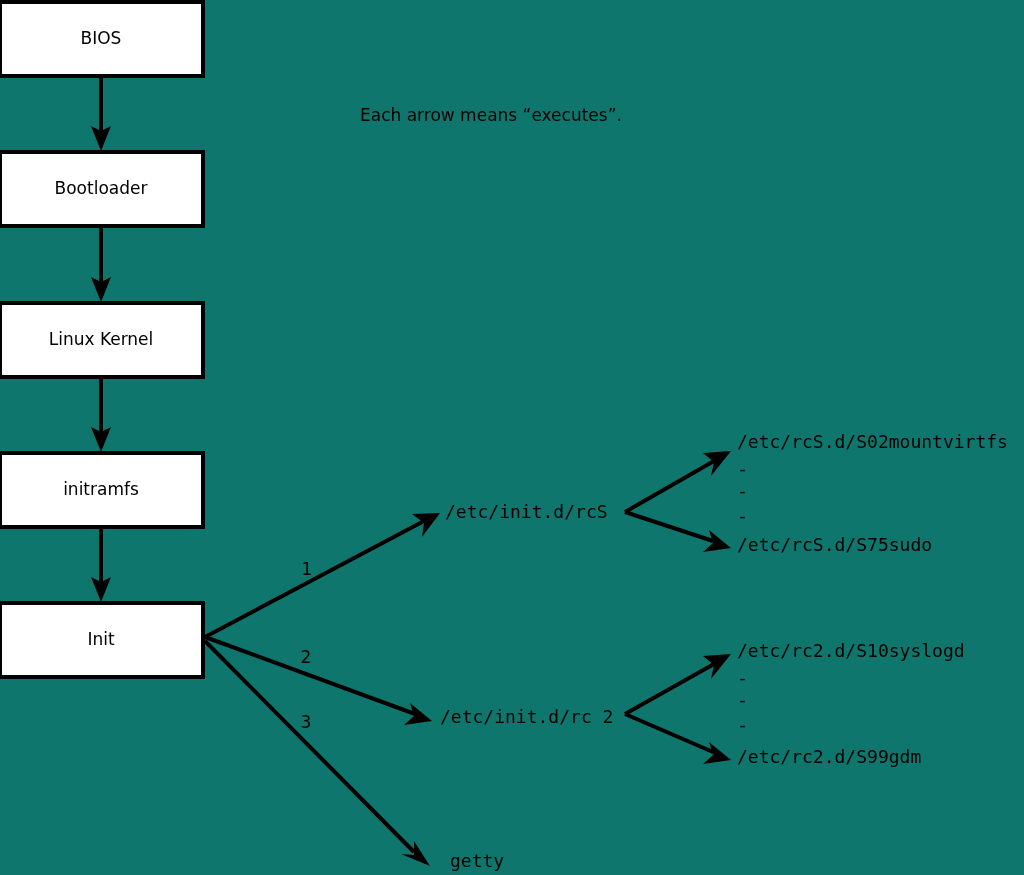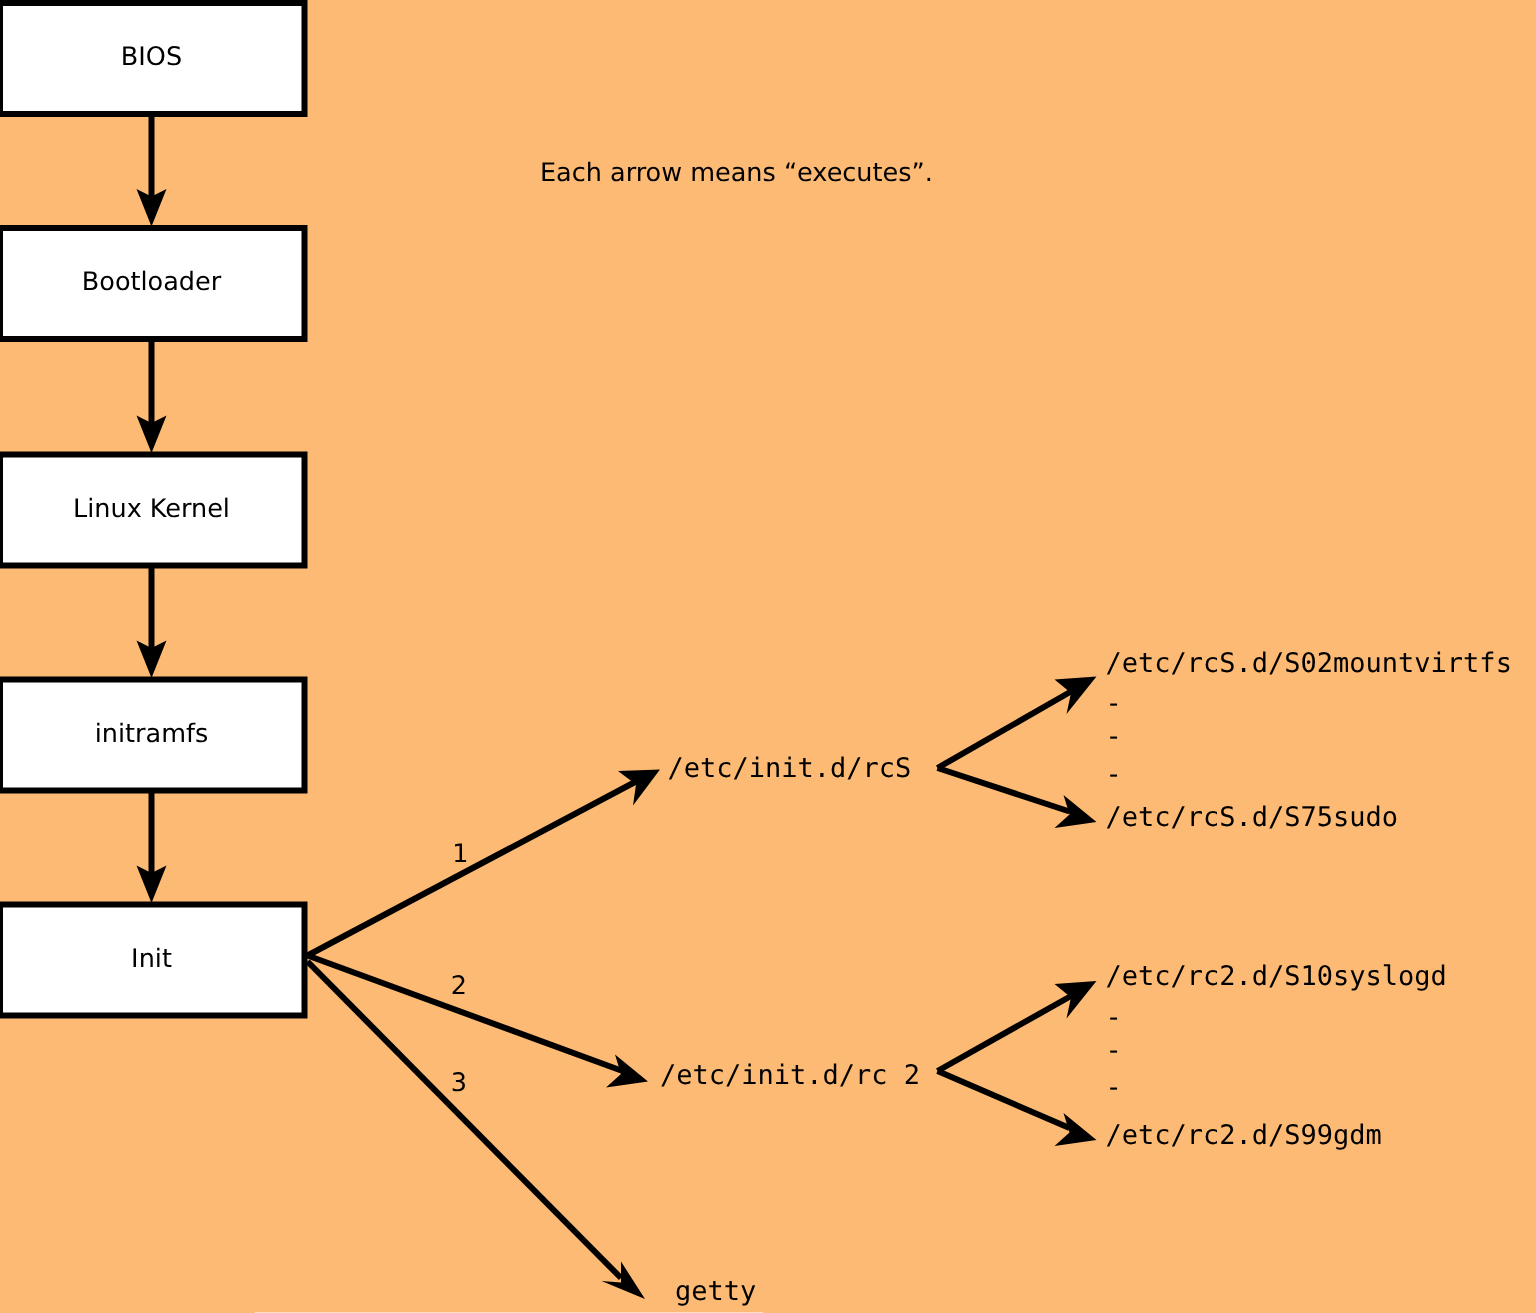--- a/index.html
+++ b/index.html
@@ -5,21 +5,21 @@
 <style>
   html, body {
     margin: 0;
     padding: 0;
     background: #ffffff;
   }
   #canvas {
     position: relative;
     width: 1024px;
     height: 875px;
-    background: #fdba74;
+    background: #0f766e;
     overflow: hidden;
     font-family: "Liberation Sans", sans-serif;
   }
   #diagram-svg {
     position: absolute;
     left: 0;
     top: 0;
     width: 1024px;
     height: 875px;
   }

